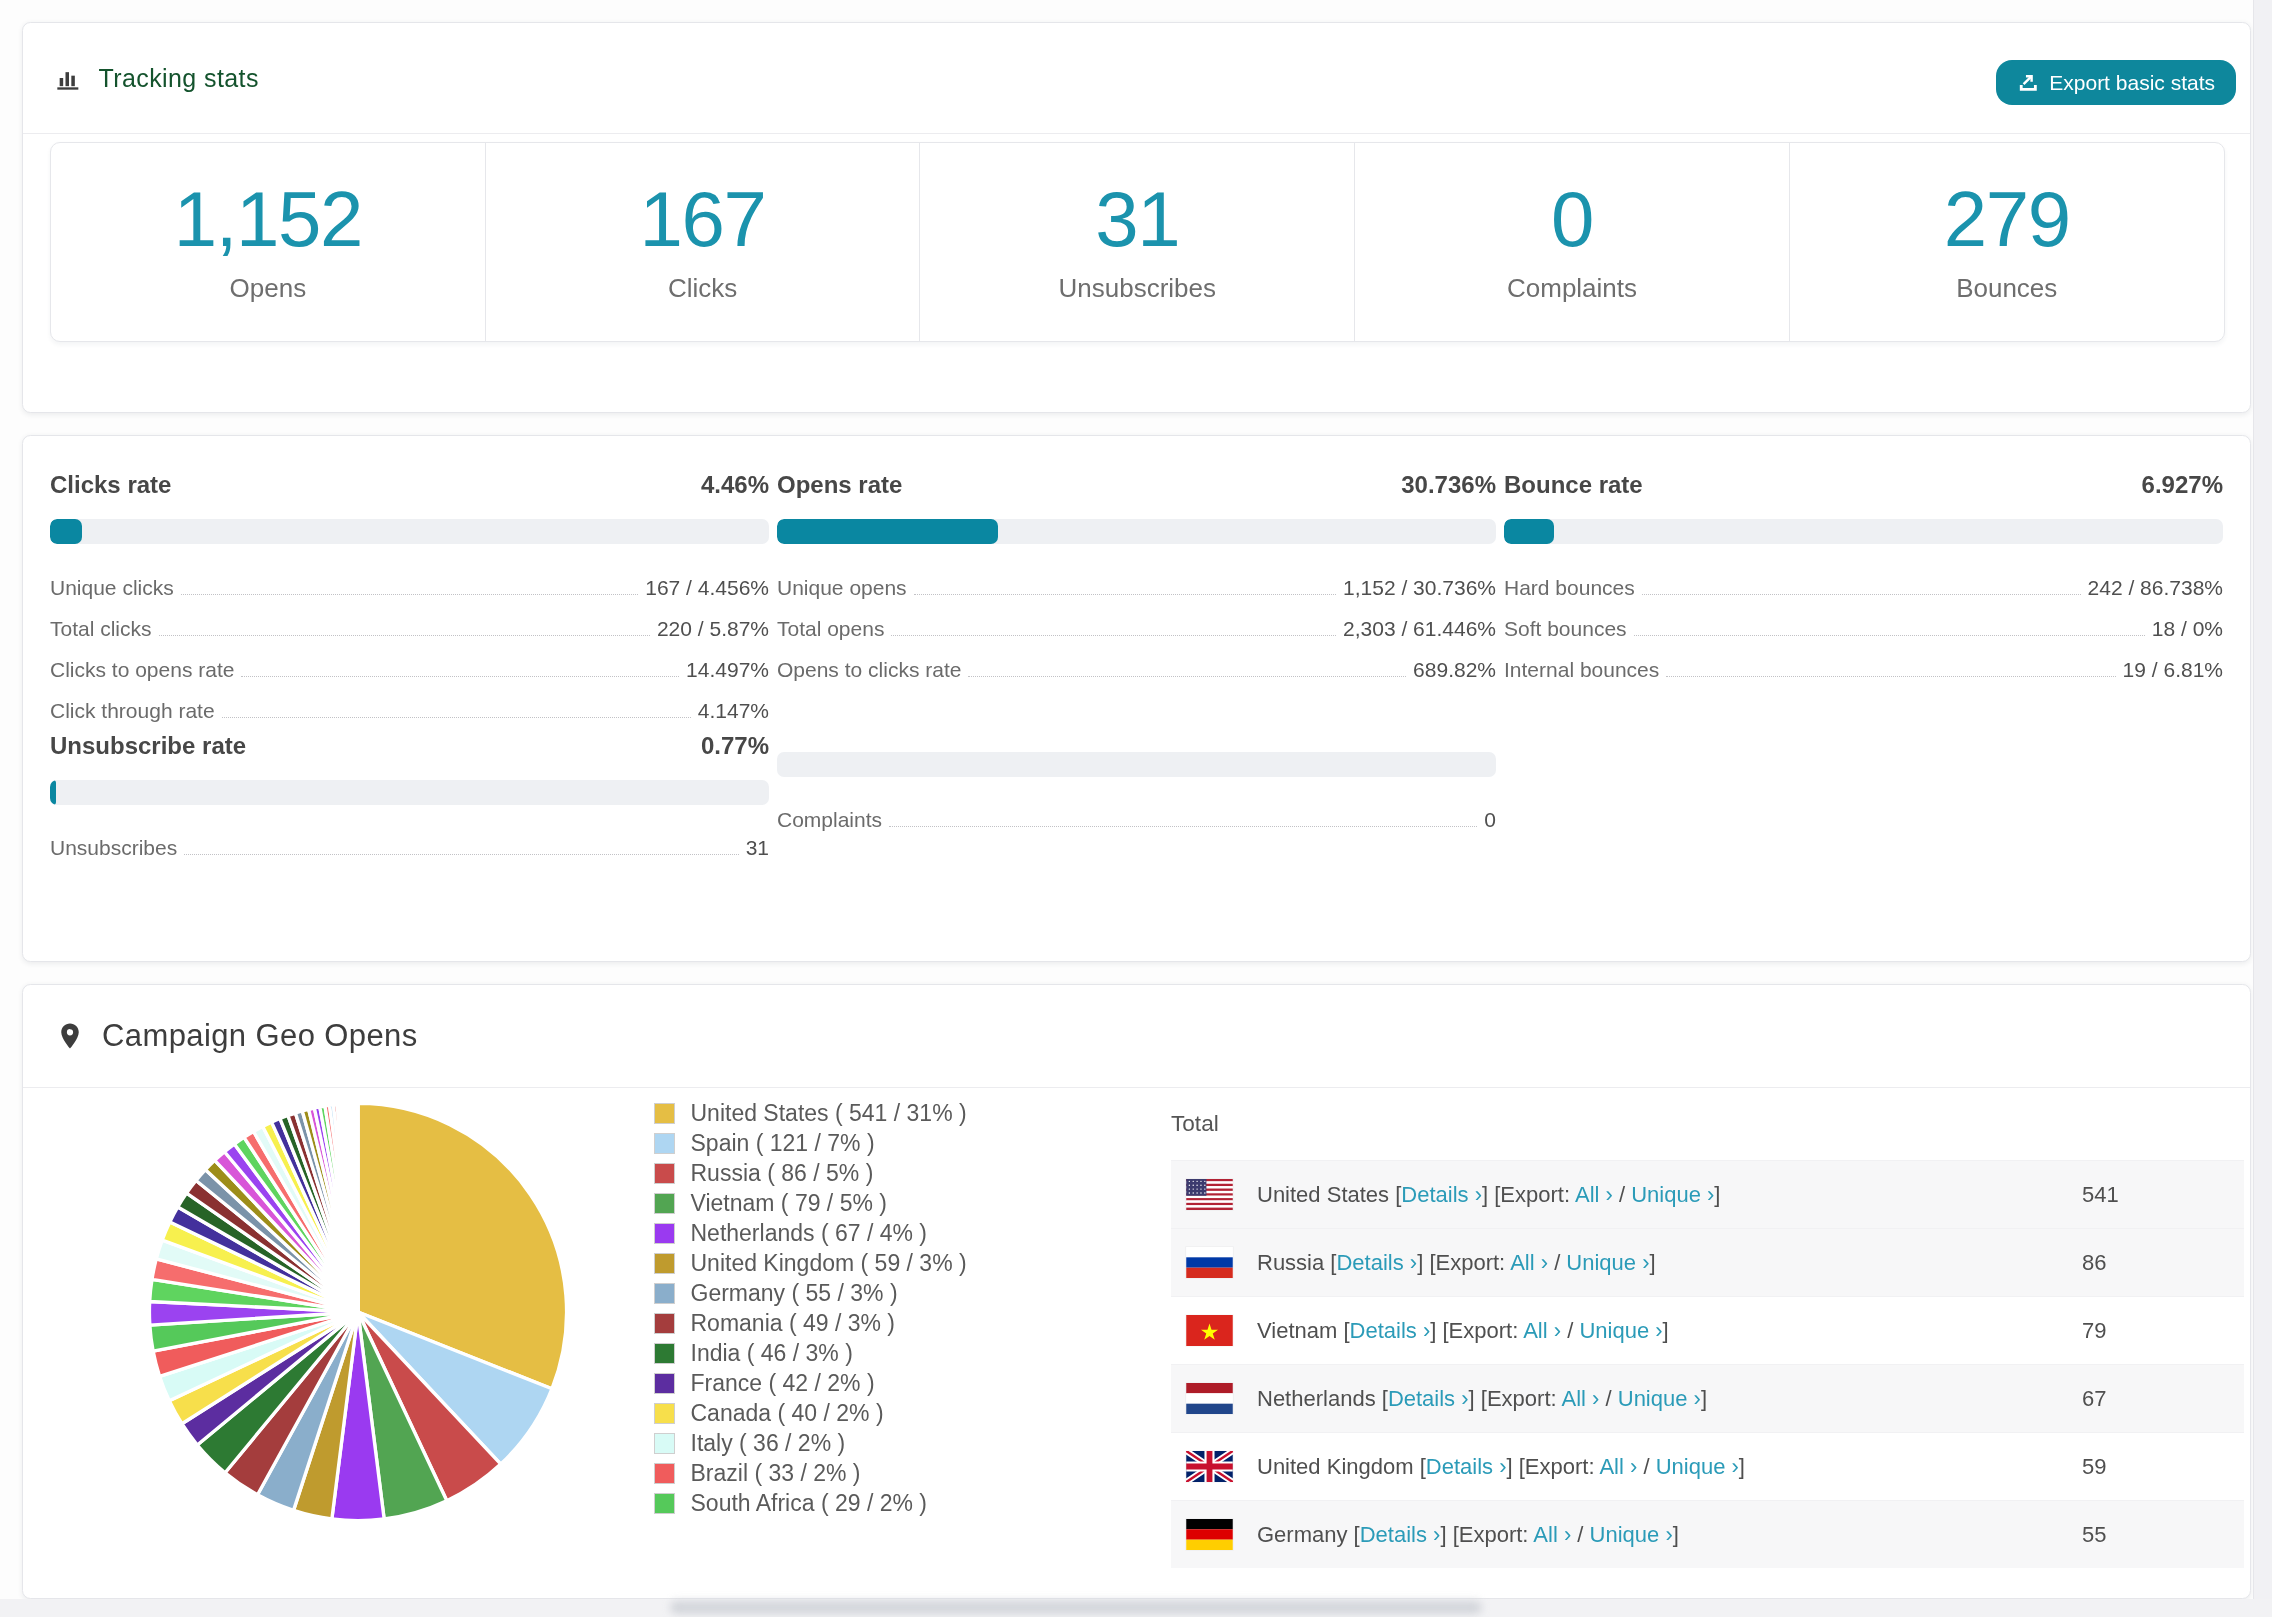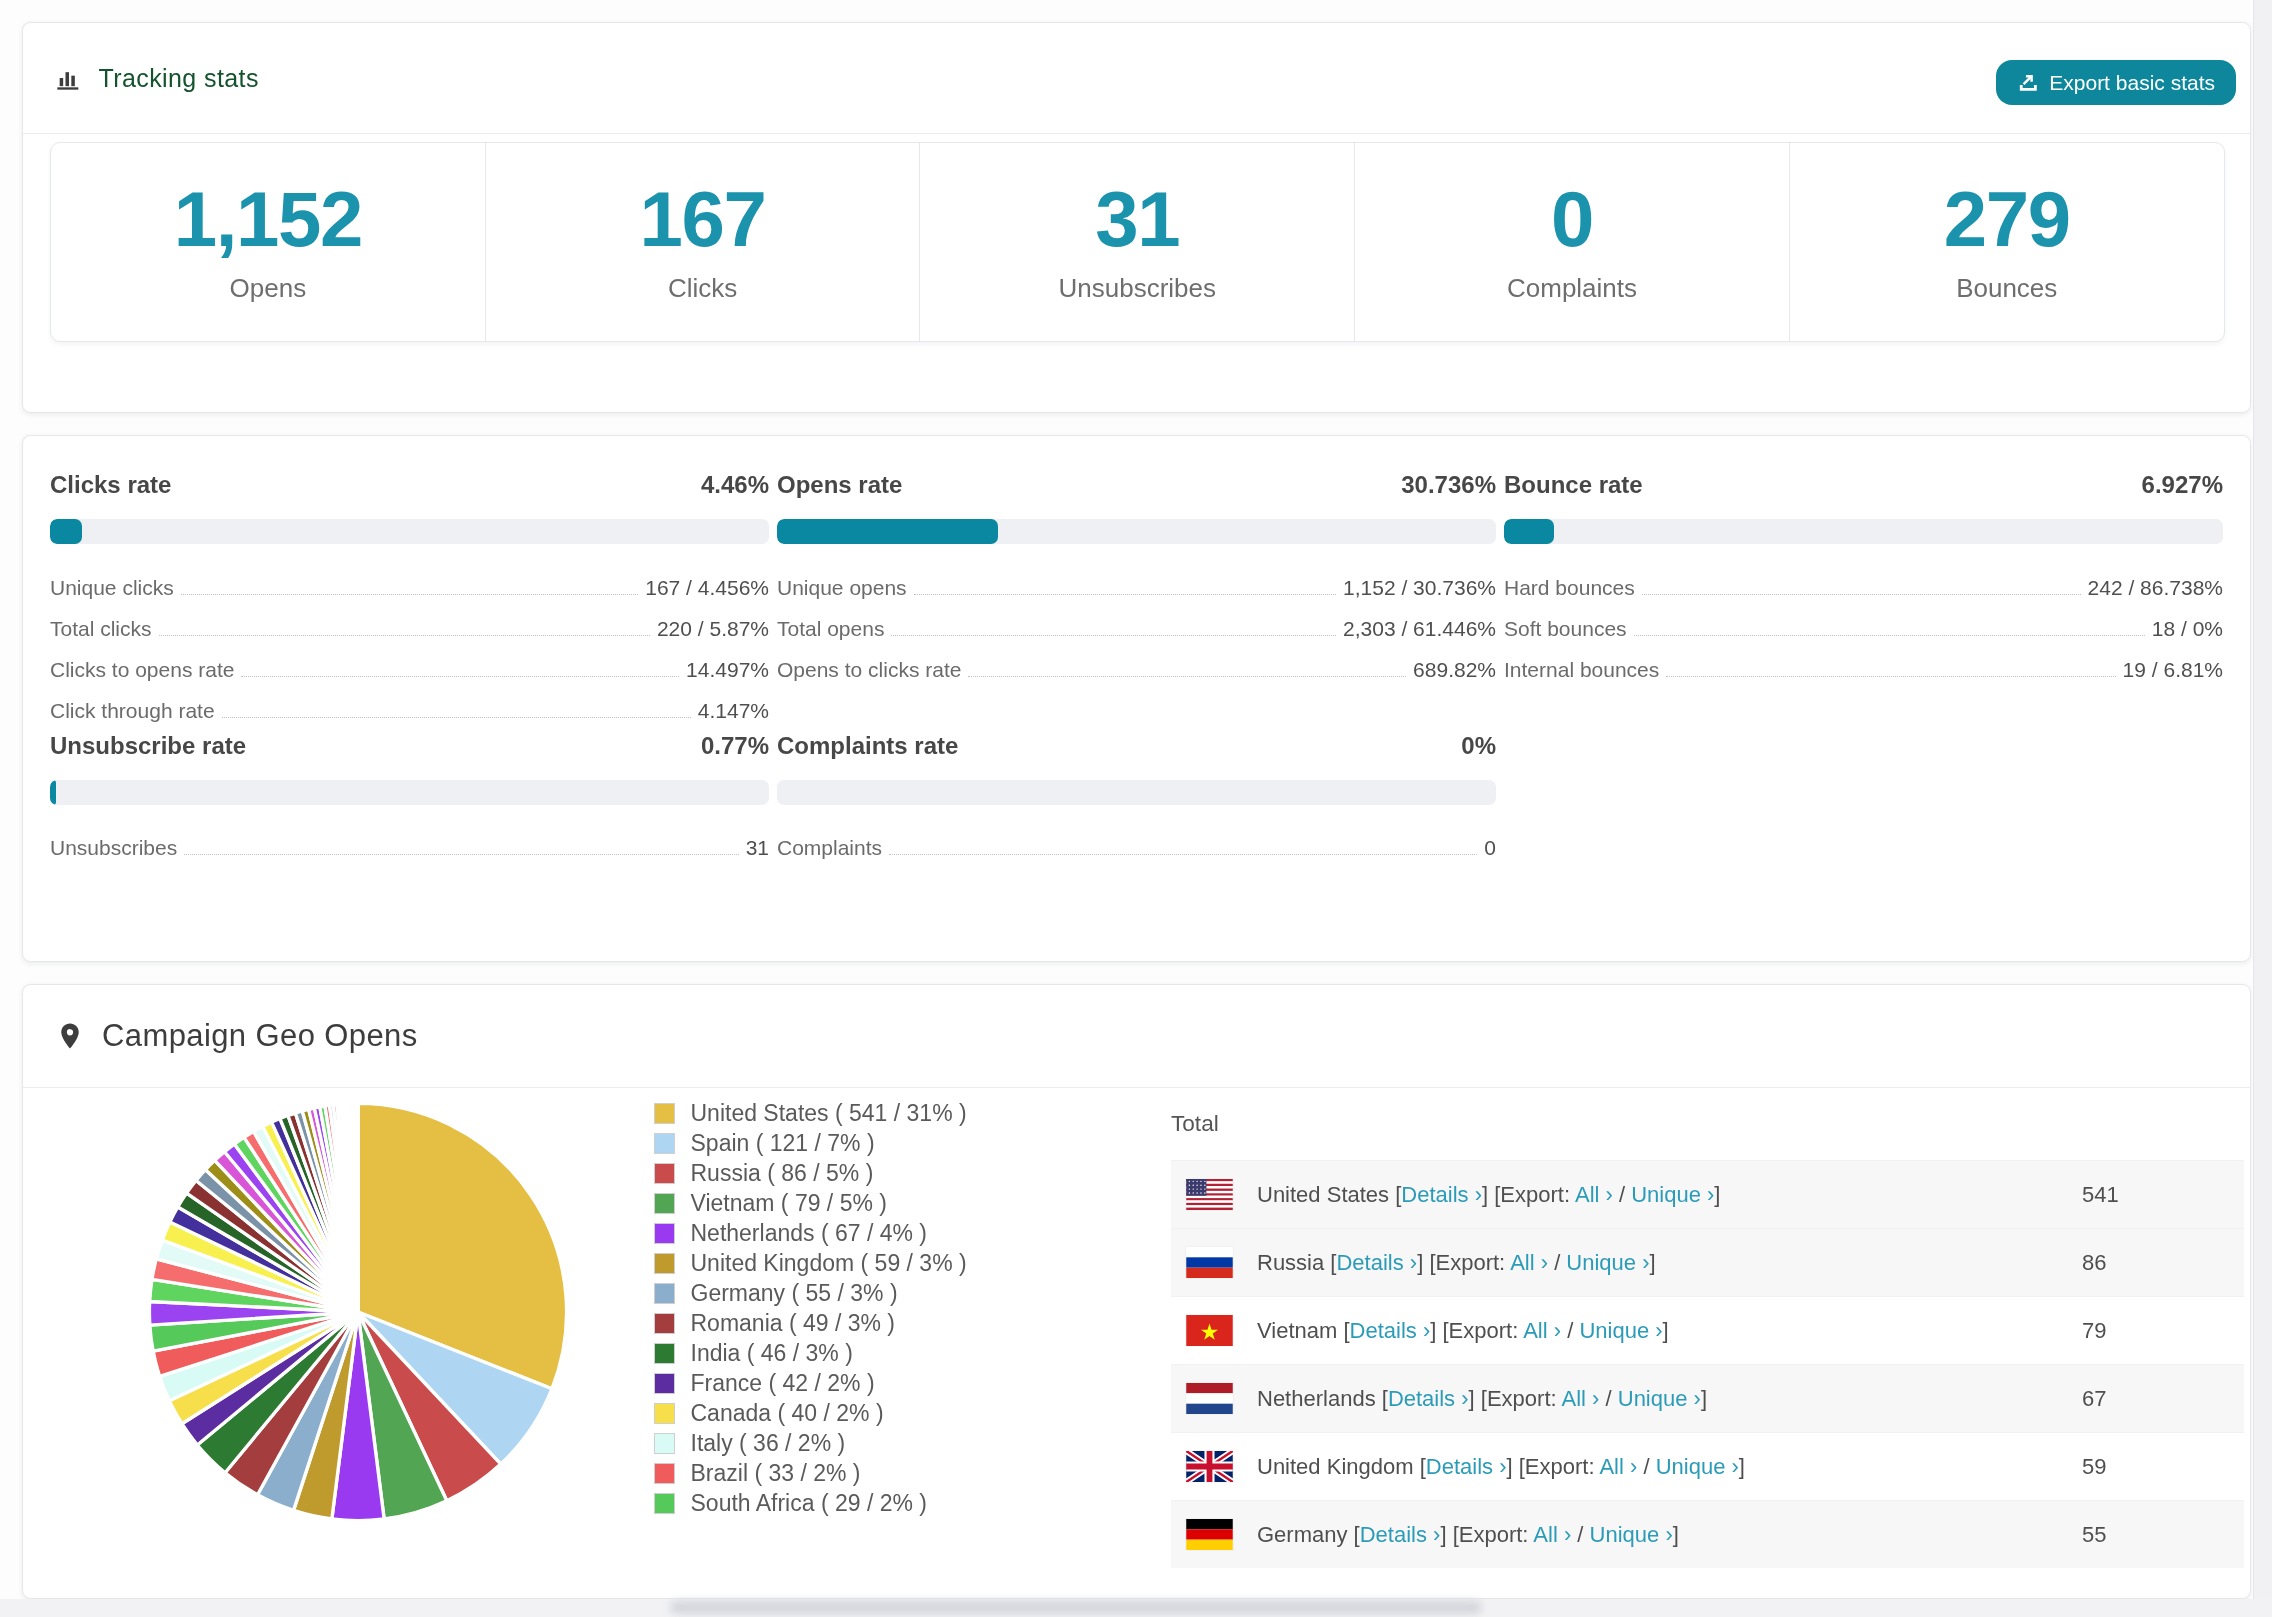--- a/index.html
+++ b/index.html
@@ -21,21 +21,21 @@
   .page-title { font-size:25px; font-weight:400; color:#14532d; letter-spacing:0.4px; }
   .export-btn { position:absolute; right:14px; top:37px; height:45px; padding:0 21px;
                 background:#0e879c; color:#fff; font-size:21px; font-family:inherit;
                 border:none; border-radius:16px; display:flex; align-items:center; gap:10px;
                 cursor:pointer; }
   .stats-row { position:absolute; left:27px; right:25.4px; top:119px; height:200px;
                border:0.7px solid #e6e7eb; border-radius:10px; display:flex;
                box-shadow:0 2.1px 4.2px rgba(40,50,70,.05); background:#fff; }
   .stat-box { flex:1; display:flex; flex-direction:column; align-items:center; justify-content:center; }
   .stat-box + .stat-box { border-left:0.7px solid #e6e7eb; }
-  .stat-value { font-size:78px; font-weight:700; color:#1b93ad; letter-spacing:-1.4px; line-height:1; }
+  .stat-value { font-size:78px; font-weight:400; color:#1b93ad; letter-spacing:-1.4px; line-height:1; }
   .stat-label { font-size:26px; color:#6e6e6e; margin-top:15.5px; }
 
   
   .rates-grid { display:grid; grid-template-columns:repeat(3,1fr); column-gap:40px; row-gap:45px;
                 padding:35px 27px 0 27px;gap:8px; }
   .rate-head { display:flex; justify-content:space-between; align-items:baseline; }
   .rate-title { font-size:24px; font-weight:700; color:#474747; }
   .rate-value { font-size:24px; font-weight:700; color:#474747; }
   .rate-bar { margin-top:20px; height:25.4px; border-radius:7px; background:#eef0f3; overflow:hidden; }
   .rate-fill { height:100%; background:#0a87a1; border-radius:7px; }
@@ -224,24 +224,20 @@
     </div>
     <div class="rate-lines">
             <div class="stat-line">
        <span class="lbl">Unsubscribes</span>
        <span class="dots"></span>
        <span class="val">31</span>
      </div>
           </div>
         </div>
         <div class="rate-section">
-    <div class="rate-head">
-      <span class="rate-title">Complaints rate</span>
-      <span class="rate-value">0%</span>
-    </div>
     <div class="rate-bar">
       <div class="rate-fill" style="width:0%"></div>
     </div>
     <div class="rate-lines">
             <div class="stat-line">
        <span class="lbl">Complaints</span>
        <span class="dots"></span>
        <span class="val">0</span>
      </div>
           </div>

